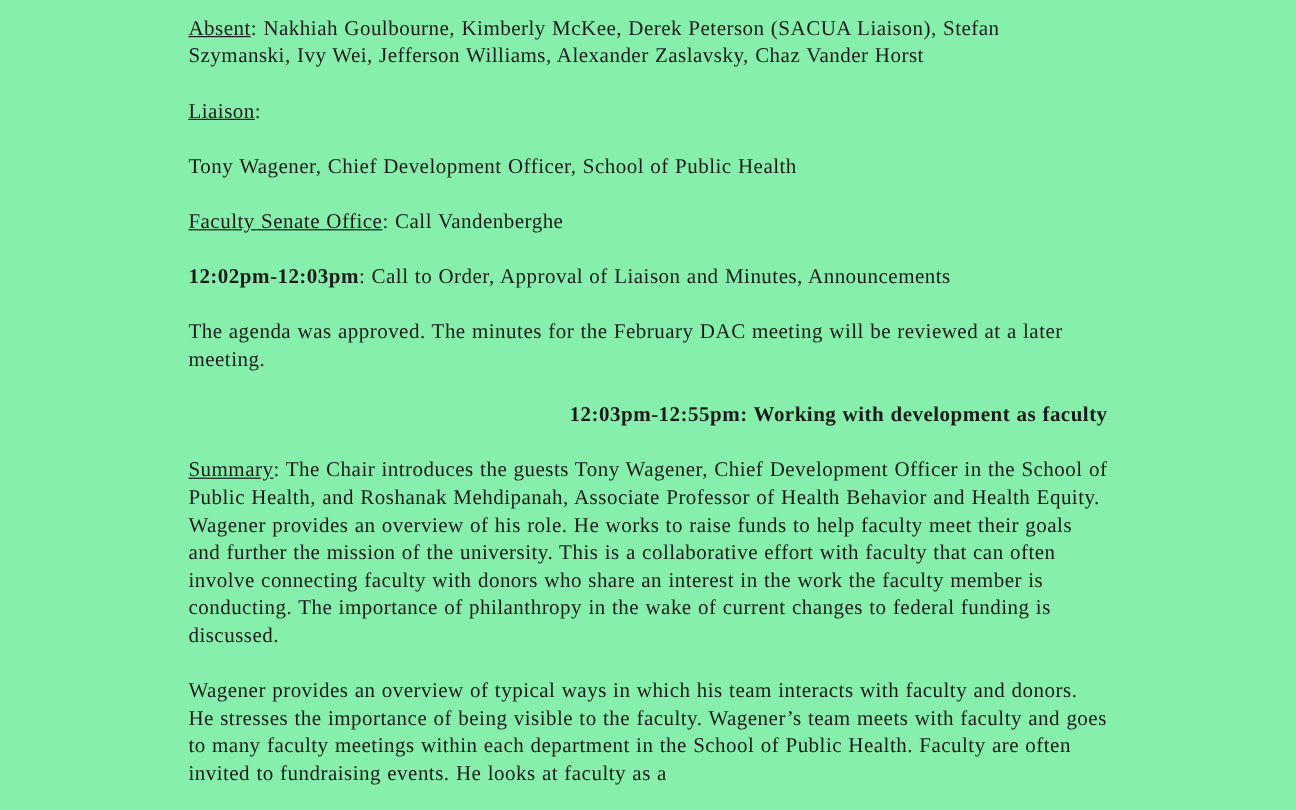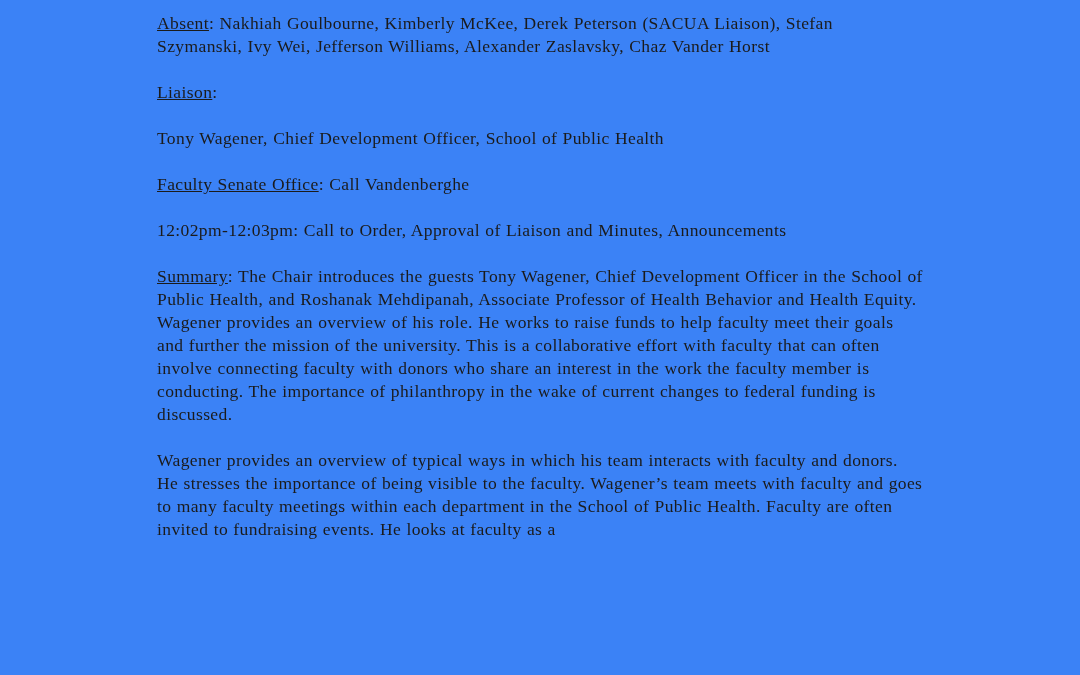--- a/index.html
+++ b/index.html
@@ -9,54 +9,56 @@
     overflow: hidden;
     background: #ffffff;
   }
   body {
     font-family: "Liberation Serif", "DejaVu Serif", serif;
     color: #1b1b1b;
   }
   .page {
     width: 1080px;
     height: 675px;
-    background: #3b82f6;
+    background: #86efac;
     padding: 12px 157px 0 157px;
   }
   .doc {
     width: 766px;
     font-size: 17.5px;
     line-height: 23px;
     letter-spacing: 0.4px;
     word-spacing: 0.5px;
     text-align: left;
   }
   .doc p { margin: 0 0 23px 0; }
   .u { text-decoration: underline; }
-  .b { font-weight: normal; text-align: right; }
+  .b { font-weight: bold; text-align: right; }
 </style>
 </head>
 <body>
 
 <div class="page">
   <div class="doc">
 
     <p><span class="u">Absent</span><span>: Nakhiah Goulbourne, Kimberly McKee, Derek Peterson (SACUA Liaison), Stefan Szymanski, Ivy Wei, Jefferson Williams, Alexander Zaslavsky, Chaz Vander Horst</span></p>
 
     <p><span class="u">Liaison</span><span>:</span></p>
 
     <p>
       </p>
       <div>Tony Wagener, Chief Development Officer, School of Public Health</div>
     <p></p>
 
     <p><span class="u">Faculty Senate Office</span><span>: Call Vandenberghe</span></p>
 
     <p><span class="b">12:02pm-12:03pm</span><span>: Call to Order, Approval of Liaison and Minutes, Announcements</span></p>
 
+    <p>The agenda was approved. The minutes for the February DAC meeting will be reviewed at a later meeting.</p>
 
+    <p class="b">12:03pm-12:55pm: Working with development as faculty</p>
 
     <p><span class="u">Summary</span><span>: The Chair introduces the guests Tony Wagener, Chief Development Officer in the School of Public Health, and Roshanak Mehdipanah, Associate Professor of Health Behavior and Health Equity. Wagener provides an overview of his role. He works to raise funds to help faculty meet their goals and further the mission of the university. This is a collaborative effort with faculty that can often involve connecting faculty with donors who share an interest in the work the faculty member is conducting. The importance of philanthropy in the wake of current changes to federal funding is discussed.</span></p>
 
     <p>Wagener provides an overview of typical ways in which his team interacts with faculty and donors. He stresses the importance of being visible to the faculty. Wagener’s team meets with faculty and goes to many faculty meetings within each department in the School of Public Health. Faculty are often invited to fundraising events. He looks at faculty as a</p>
 
   </div>
 </div>
 
 </body></html>

